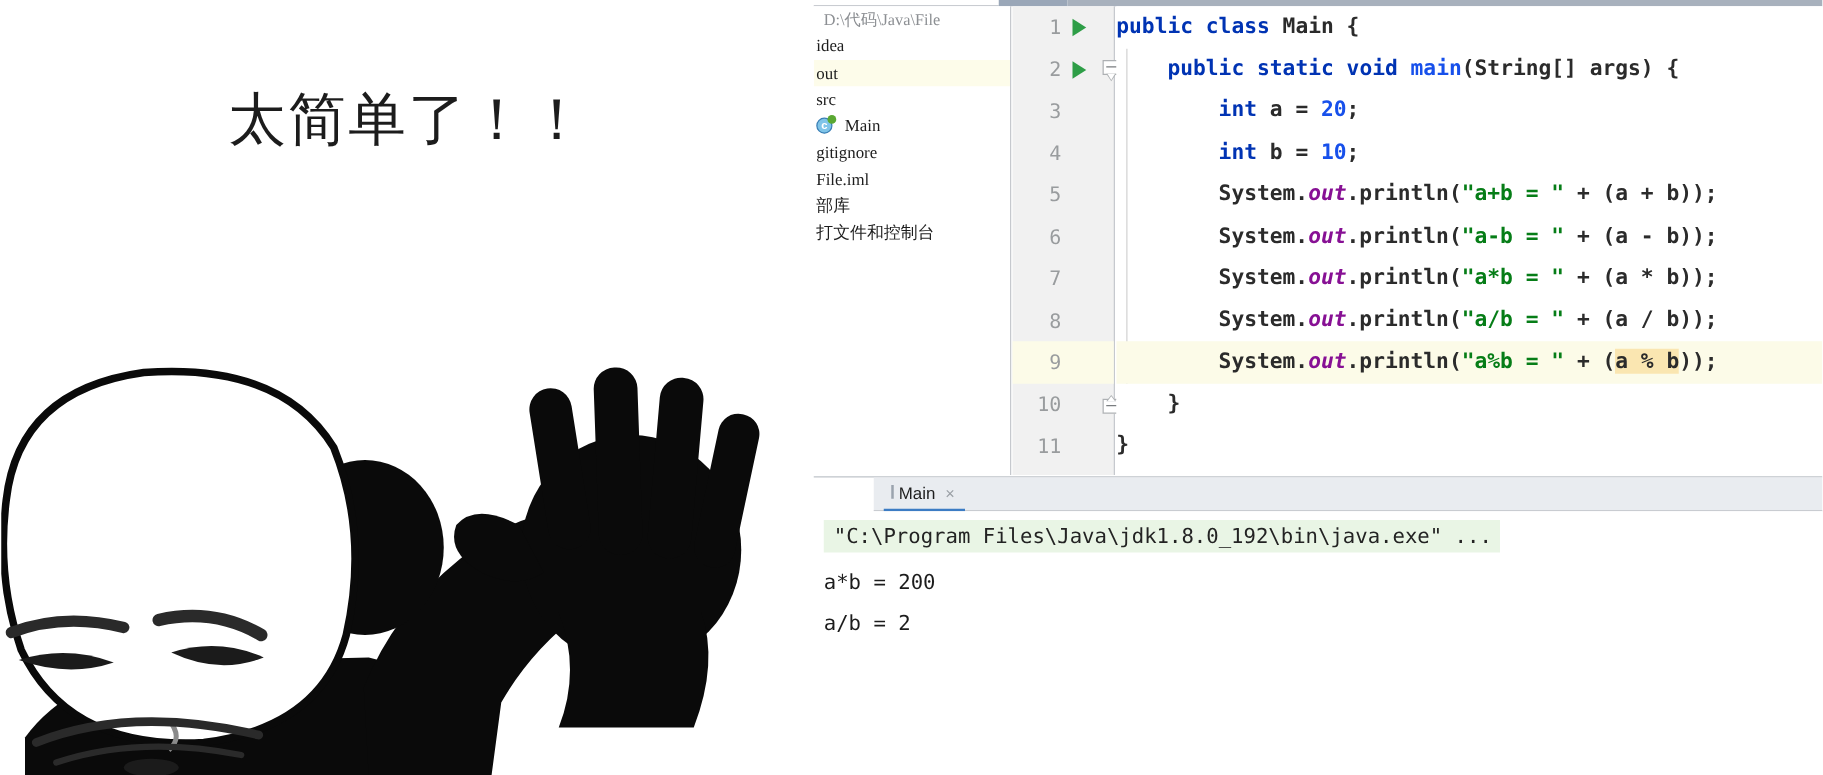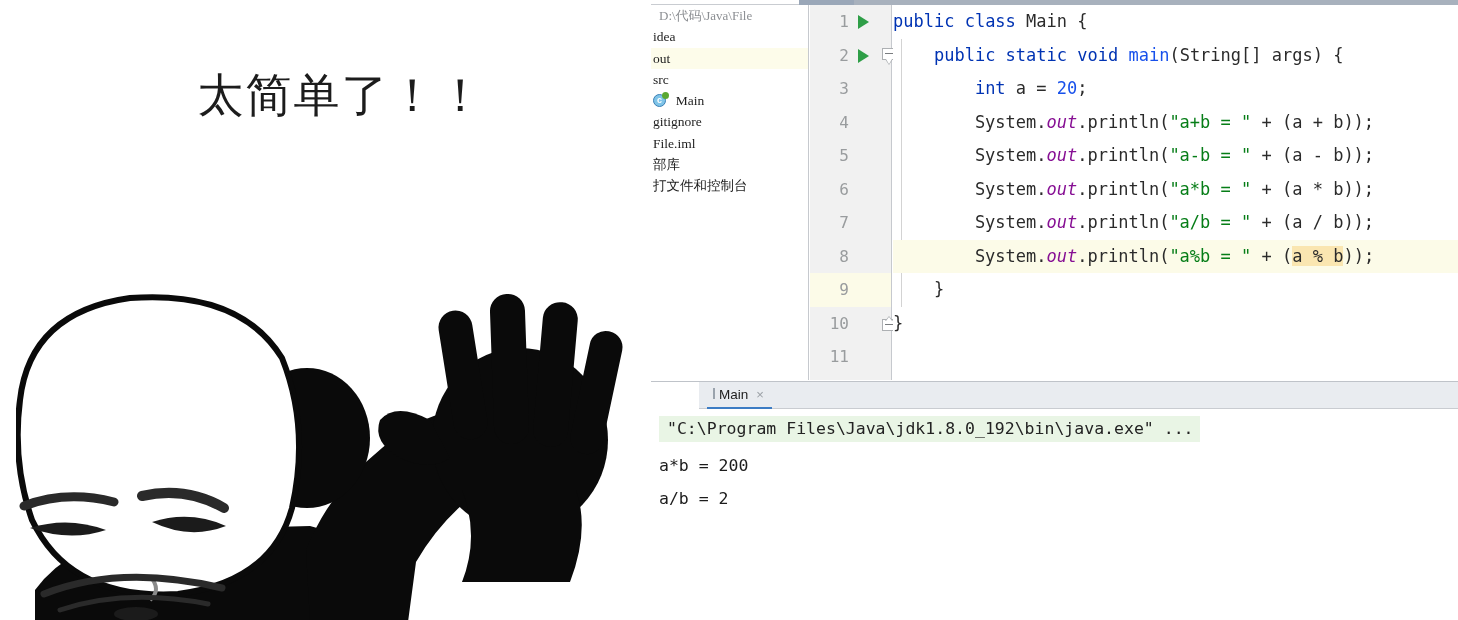--- a/index.html
+++ b/index.html
@@ -6,21 +6,21 @@
   html, body {
     width: 1458px; height: 620px;
     overflow: hidden;
     background: #ffffff;
     font-family: "Liberation Sans", sans-serif;
   }
   #root { position: relative; width: 1458px; height: 620px; }
 
   
   #meme-panel {
-    position: absolute; left: 16px; top: 0;
+    position: absolute; left: 1px; top: 0;
     width: 651px; height: 620px;
     background: #ffffff;
     overflow: hidden;
   }
   #meme-caption {
     position: absolute; left: 0; top: 72px;
     width: 651px;
     text-align: center;
     font-size: 46px;
     line-height: 1;
@@ -160,20 +160,21 @@
     overflow: hidden;
   }
   .code-line {
     position: relative;
     height: 33.5px;
     line-height: 33.5px;
     white-space: pre;
     font-family: "DejaVu Sans Mono", monospace;
     font-size: 17px;
     color: #2b2b2b;
+    font-weight: bold;
   }
   .code-line.active { background: #fcfbe8; }
   #indent-guide {
     position: absolute; left: 8px; top: 33.5px;
     width: 1px; height: 268px;
     background: #d3d3d3;
   }
   .kw  { color: #0033b3; }
   .cls { color: #1750eb; }
   .num { color: #1750eb; }
@@ -374,20 +375,21 @@
       <div class="gutter-row">
         <span class="gutter-num">11</span>
       </div>
     </div>
 
     <div id="code-area">
       <div id="indent-guide"></div>
       <div class="code-line"><span class="kw">public </span><span class="kw">class </span><span class="pln">Main</span><span class="pln"> {</span></div>
       <div class="code-line"><span class="pln">    </span><span class="kw">public </span><span class="kw">static </span><span class="kw">void </span><span class="cls">main</span><span class="pln">(String[] args) {</span></div>
       <div class="code-line"><span class="pln">        </span><span class="kw">int </span><span class="pln">a = </span><span class="num">20</span><span class="pln">;</span></div>
+      <div class="code-line"><span class="pln">        </span><span class="kw">int </span><span class="pln">b = </span><span class="num">10</span><span class="pln">;</span></div>
       <div class="code-line"><span class="pln">        System.</span><span class="fld">out</span><span class="pln">.println(</span><span class="str">"a+b = "</span><span class="pln"> + (a + b));</span></div>
       <div class="code-line"><span class="pln">        System.</span><span class="fld">out</span><span class="pln">.println(</span><span class="str">"a-b = "</span><span class="pln"> + (a - b));</span></div>
       <div class="code-line"><span class="pln">        System.</span><span class="fld">out</span><span class="pln">.println(</span><span class="str">"a*b = "</span><span class="pln"> + (a * b));</span></div>
       <div class="code-line"><span class="pln">        System.</span><span class="fld">out</span><span class="pln">.println(</span><span class="str">"a/b = "</span><span class="pln"> + (a / b));</span></div>
       <div class="code-line active"><span class="pln">        System.</span><span class="fld">out</span><span class="pln">.println(</span><span class="str">"a%b = "</span><span class="pln"> + (</span><span class="pln sel">a % b</span><span class="pln">));</span></div>
       <div class="code-line"><span class="pln">    }</span></div>
       <div class="code-line"><span class="pln">}</span></div>
     </div>
 
     <div id="console-panel">

